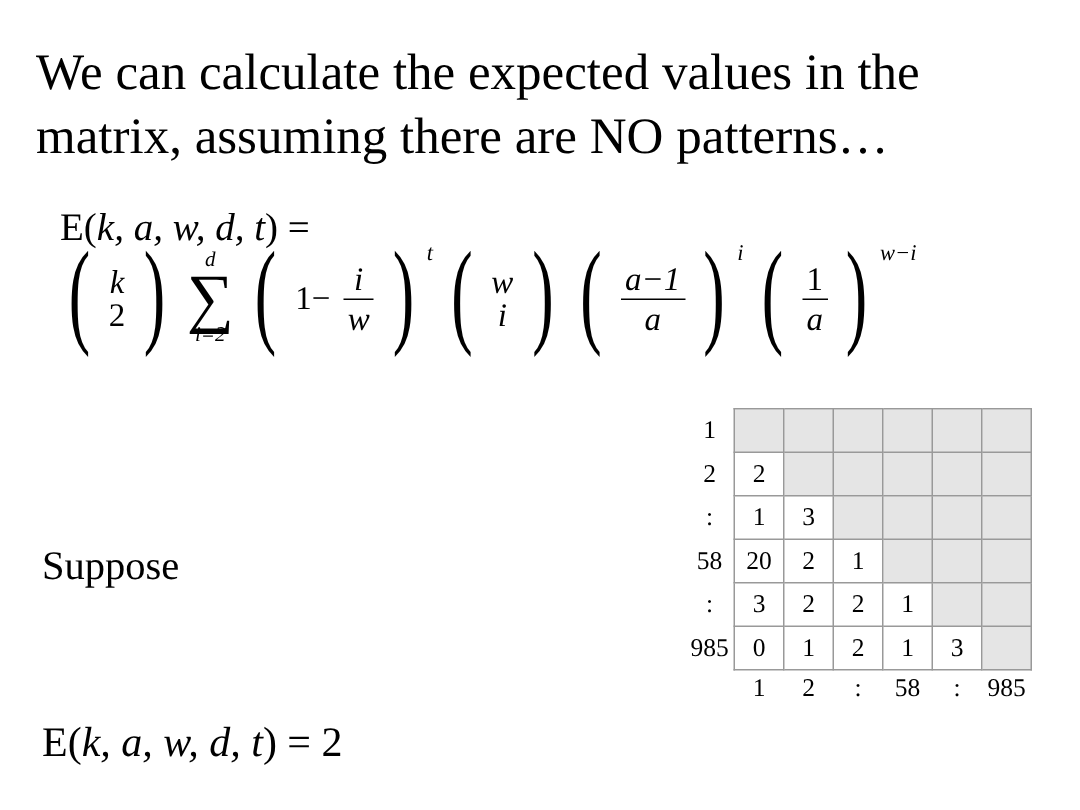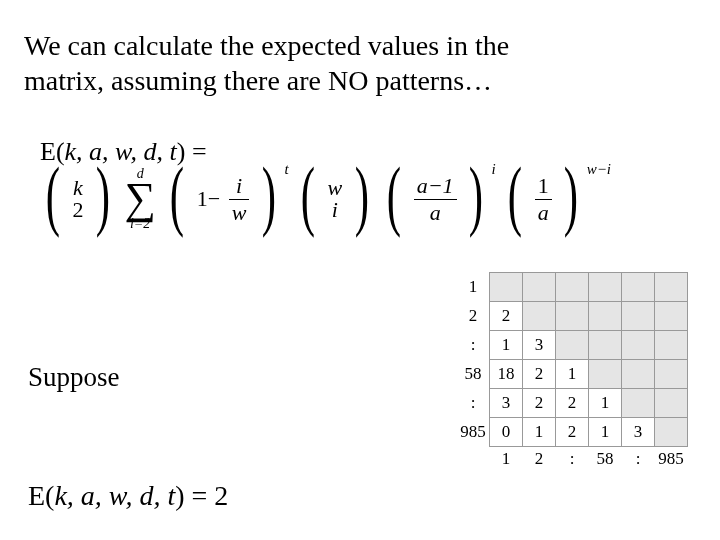--- a/index.html
+++ b/index.html
@@ -13,21 +13,21 @@
     overflow: hidden;
   }
   .slide {
     position: relative;
     width: 720px;
     height: 540px;
     box-sizing: border-box;
     padding: 28px 24px 0 24px;
   }
   .title {
-    font-size: 28px;
+    font-size: 34px;
     line-height: 1.25;
   }
   .formula {
     position: absolute;
     left: 40px;
     top: 135px;
     font-size: 26px;
   }
   .formula .lhs, .formula .rhs {
     display: inline-block;
@@ -222,21 +222,21 @@
         <td class="rowlab">:</td>
         <td class="cell">1</td>
         <td class="cell">3</td>
         <td class="hdr"></td>
         <td class="hdr"></td>
         <td class="hdr"></td>
         <td class="hdr"></td>
       </tr>
       <tr>
         <td class="rowlab">58</td>
-        <td class="cell">18</td>
+        <td class="cell">20</td>
         <td class="cell">2</td>
         <td class="cell">1</td>
         <td class="hdr"></td>
         <td class="hdr"></td>
         <td class="hdr"></td>
       </tr>
       <tr>
         <td class="rowlab">:</td>
         <td class="cell">3</td>
         <td class="cell">2</td>

